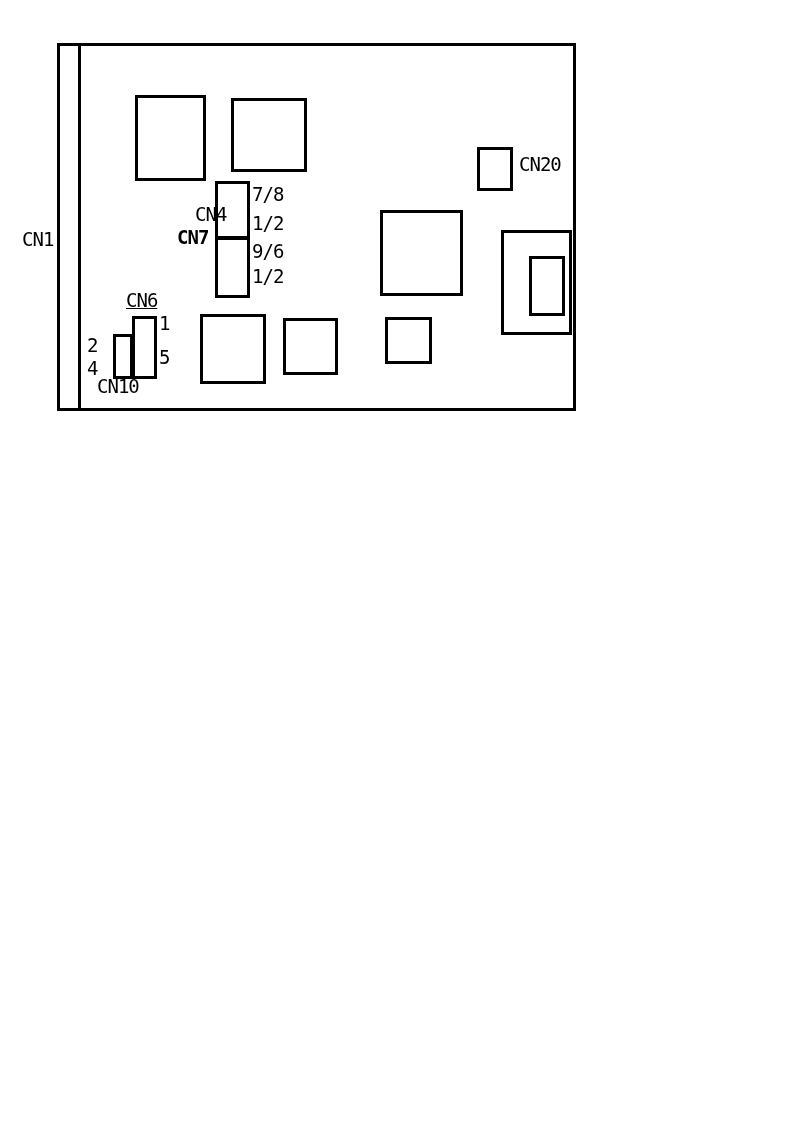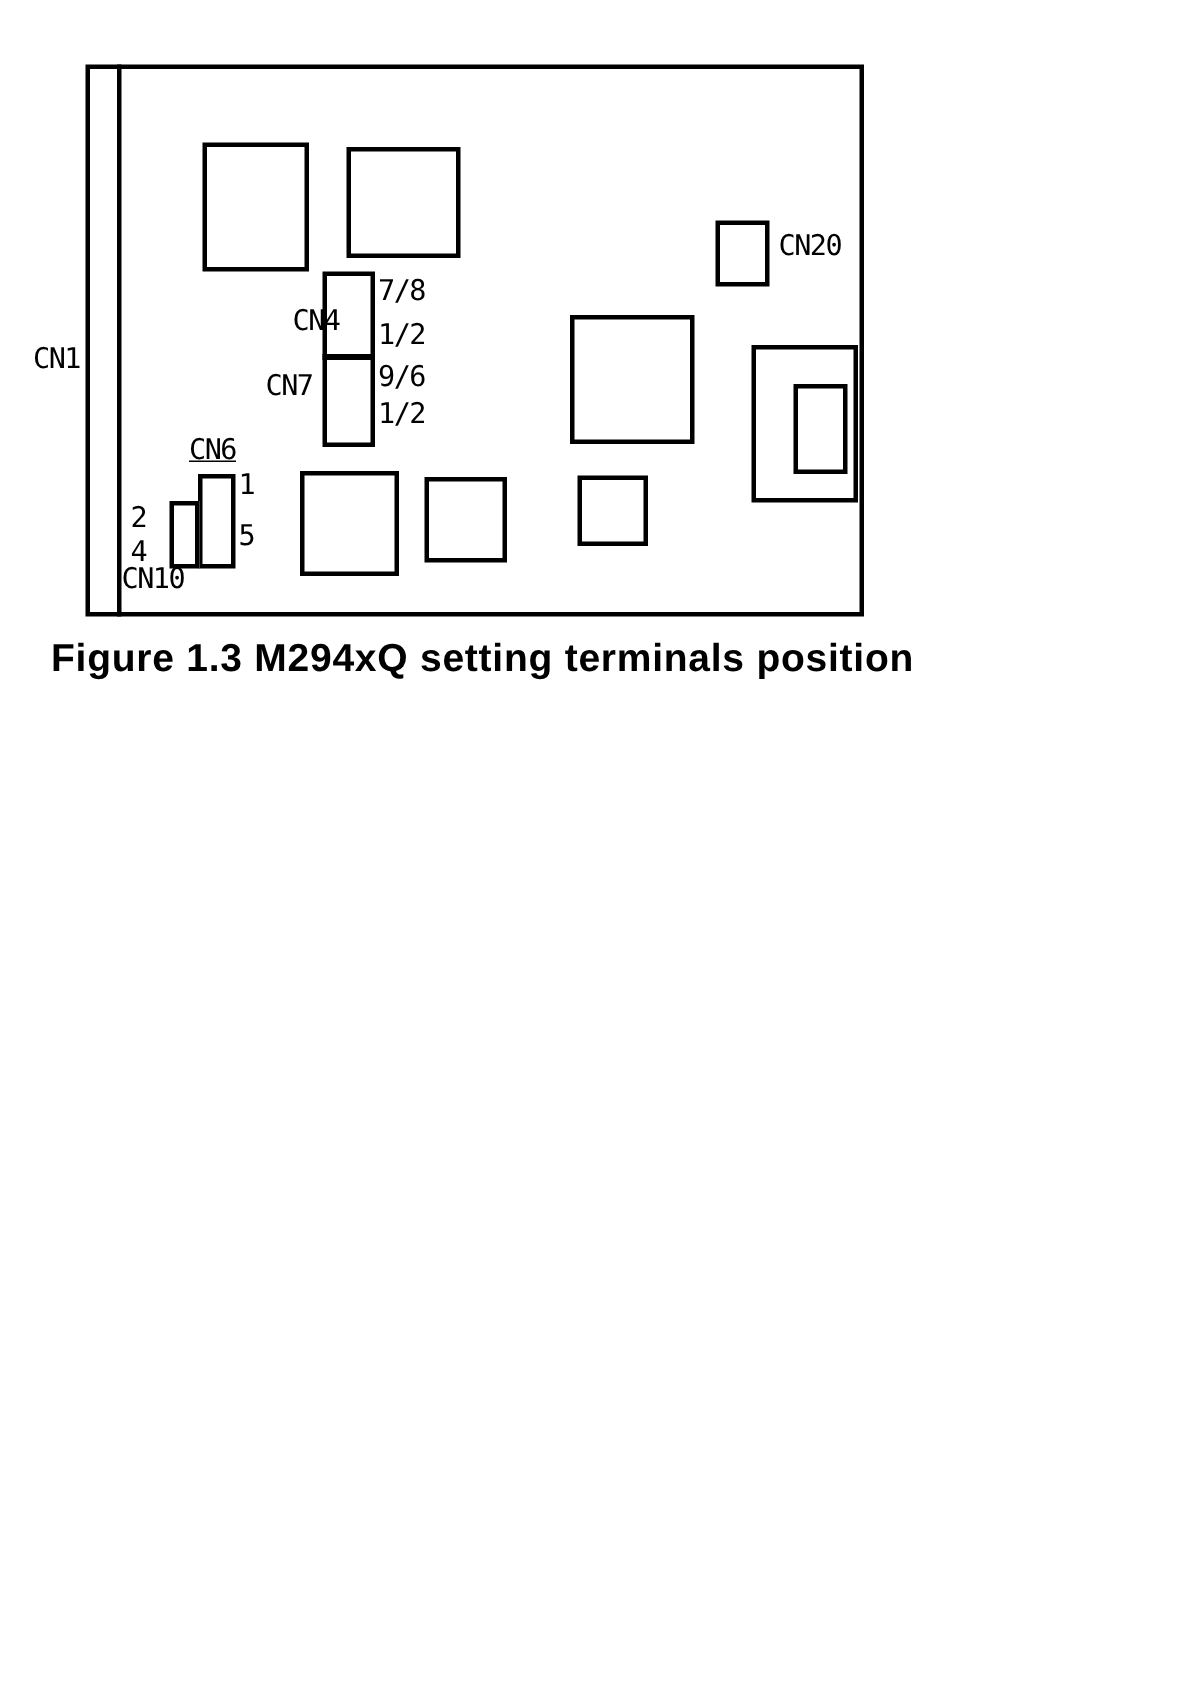--- a/index.html
+++ b/index.html
@@ -64,32 +64,32 @@
   .right-inner    { left: 529px; top: 256px; width: 36px;  height: 60px; }
   .cn6-rect       { left: 132px; top: 316px; width: 25px;  height: 63px; }
   .cn10-rect      { left: 113px; top: 334px; width: 20px;  height: 45px; }
   .sq-bottom-1    { left: 200px; top: 314px; width: 66px;  height: 70px; }
   .sq-bottom-2    { left: 283px; top: 318px; width: 55px;  height: 57px; }
   .sq-bottom-3    { left: 385px; top: 317px; width: 47px;  height: 47px; }
 
   
   .lbl-cn1   { left: 22px;  top: 187px; margin-top: 43px; }
   .lbl-cn4   { left: 177px; top: 205px; margin-left: 18px; }
-  .lbl-cn7   { left: 177px; top: 248px; }
+  .lbl-cn7   { left: 177px; top: 228px; font-weight: bold; }
   .lbl-cn4-p1{ left: 252px; top: 185px; text-align: center; }
   .lbl-cn4-p2{ left: 252px; top: 214px; }
   .lbl-cn7-p1{ left: 252px; top: 242px; }
   .lbl-cn7-p2{ left: 252px; top: 267px; }
   .lbl-cn20  { left: 519px; top: 155px; }
   .lbl-cn6   { left: 126px; top: 291px; text-decoration: underline; }
   .lbl-cn6-p1{ left: 159px; top: 314px; }
   .lbl-cn6-p5{ left: 159px; top: 348px; }
   .lbl-cn10-p2{ left: 87px; top: 336px; }
   .lbl-cn10-p4{ left: 87px; top: 359px; }
-  .lbl-cn10  { left: 81px;  top: 377px; }
+  .lbl-cn10  { left: 97px;  top: 377px; }
 </style>
 </head>
 <body>
 
 <div class="page">
 
   <div class="rect board"></div>
 
   <div class="line cn1-strip-line"></div>
 
@@ -118,15 +118,14 @@
   <div class="lbl lbl-cn7-p1">9/6</div>
   <div class="lbl lbl-cn7-p2">1/2</div>
   <div class="lbl lbl-cn20">CN20</div>
   <div class="lbl lbl-cn6">CN6</div>
   <div class="lbl lbl-cn6-p1">1</div>
   <div class="lbl lbl-cn6-p5">5</div>
   <div class="lbl lbl-cn10-p2">2</div>
   <div class="lbl lbl-cn10-p4">4</div>
   <div class="lbl lbl-cn10">CN10</div>
 
-  <div class="caption">Figure 1.3 M294xQ setting terminals position</div>
 
 </div>
 
 </body></html>

